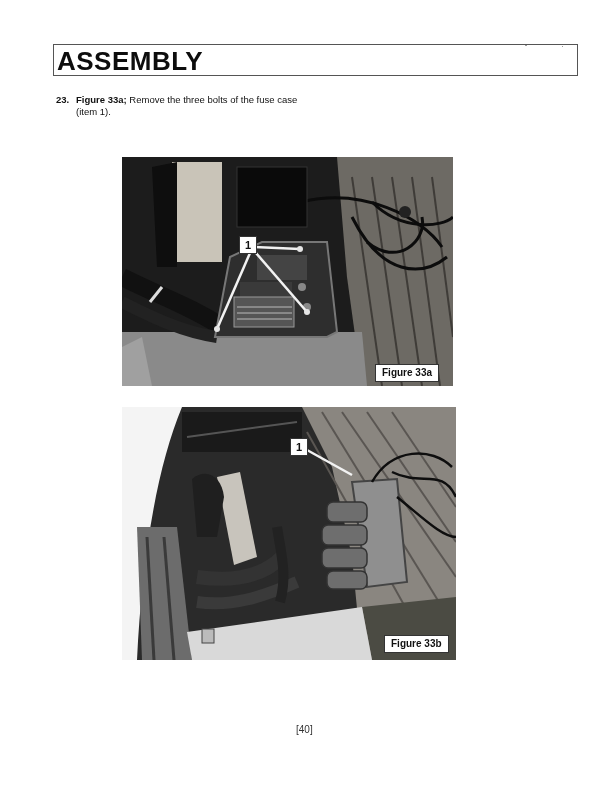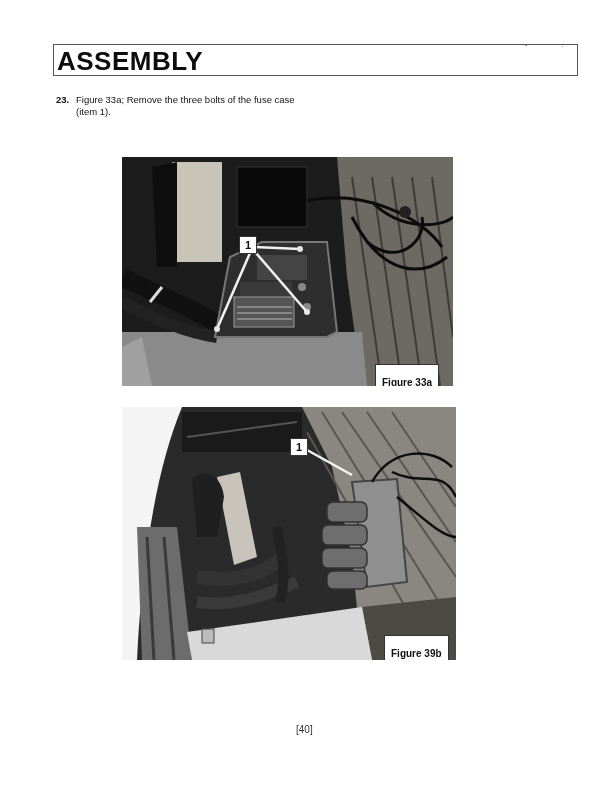--- a/index.html
+++ b/index.html
@@ -12,34 +12,34 @@
     border: 1.5px solid #555; box-sizing: border-box;
   }
   .title-box h1 {
     margin: 0; position: absolute; left: 3px; top: 1px;
     font-family: "Liberation Sans", sans-serif; font-weight: bold; font-size: 26px; letter-spacing: 0.5px;
     color: #0d0d0d;
   }
   .steps { position: absolute; left: 56px; top: 83px; width: 260px; font-size: 9.5px; line-height: 12px; margin-top: 11px; }
   .step { position: relative; padding-left: 20px; margin-bottom: 5px; }
   .step .num { position: absolute; left: 0; top: 0; font-weight: bold; }
-  .step .fig { font-weight: normal; }
+  .step .fig { font-weight: bold; }
   .photo {
     position: absolute; overflow: hidden; background: #1a1a1a;
   }
   #photo-a { left: 122px; top: 157px; width: 331px; height: 229px; }
   #photo-b { left: 122px; top: 407px; width: 334px; height: 253px; background: #2a2a2a; }
   .photo svg { position: absolute; left: 0; top: 0; }
   .callout {
     position: absolute; background: #fff; border: 1px solid #333; font-weight: bold; font-size: 11px;
     text-align: center; line-height: 16px; width: 16px; height: 16px; box-sizing: content-box;
   }
   .fig-label {
     position: absolute; background: #fff; border: 1px solid #333; font-weight: bold; font-size: 10px;
-    padding: 12px 6px; line-height: 12px; color: #111;
+    padding: 2px 6px; line-height: 12px; color: #111;
   }
   .page-num { position: absolute; left: 296px; top: 724px; font-size: 10px; color: #333; }
   .speck { position: absolute; width: 2px; height: 1px; background: #999; }
 </style>
 </head>
 <body>
 
 <div class="title-box">
   <h1>ASSEMBLY</h1>
 </div>
@@ -157,16 +157,16 @@
       <path d="M250,75 C270,40 310,40 330,60"></path>
       <path d="M275,90 C300,110 320,130 334,130"></path>
       <path d="M270,65 C300,80 320,60 334,90"></path>
     </g>
 
     <line x1="185" y1="43" x2="230" y2="68" stroke="#f2f2f2" stroke-width="2.5"></line>
 
     <rect x="80" y="222" width="12" height="14" fill="#bbb" stroke="#444"></rect>
   </svg>
   <div class="callout" style="left:168px;top:31px;">1</div>
-  <div class="fig-label" style="left:262px;top:228px;">Figure 39b</div>
+  <div class="fig-label" style="left:262px;top:228px;">Figure 33b</div>
 </div>
 
 <div class="page-num">[40]</div>
 
 </body></html>

